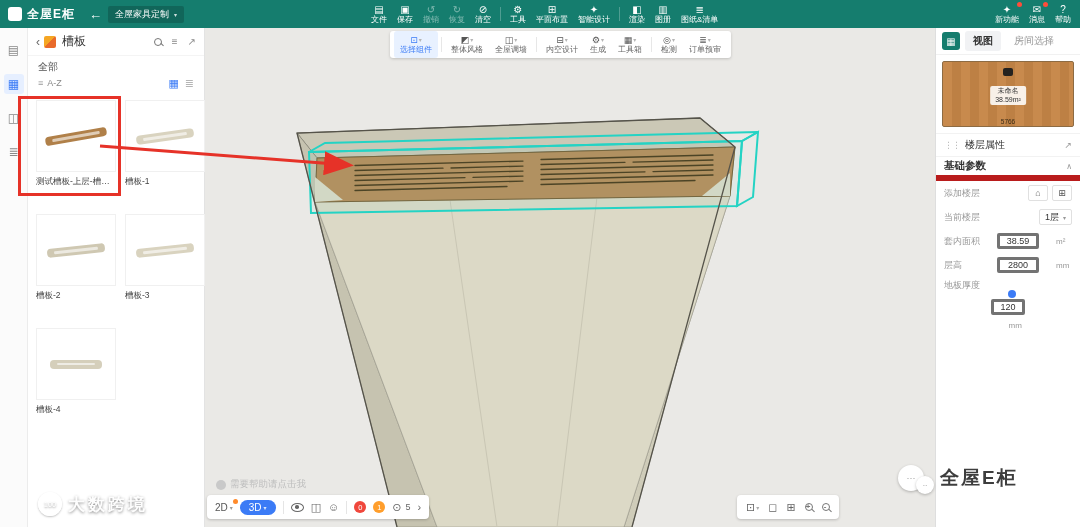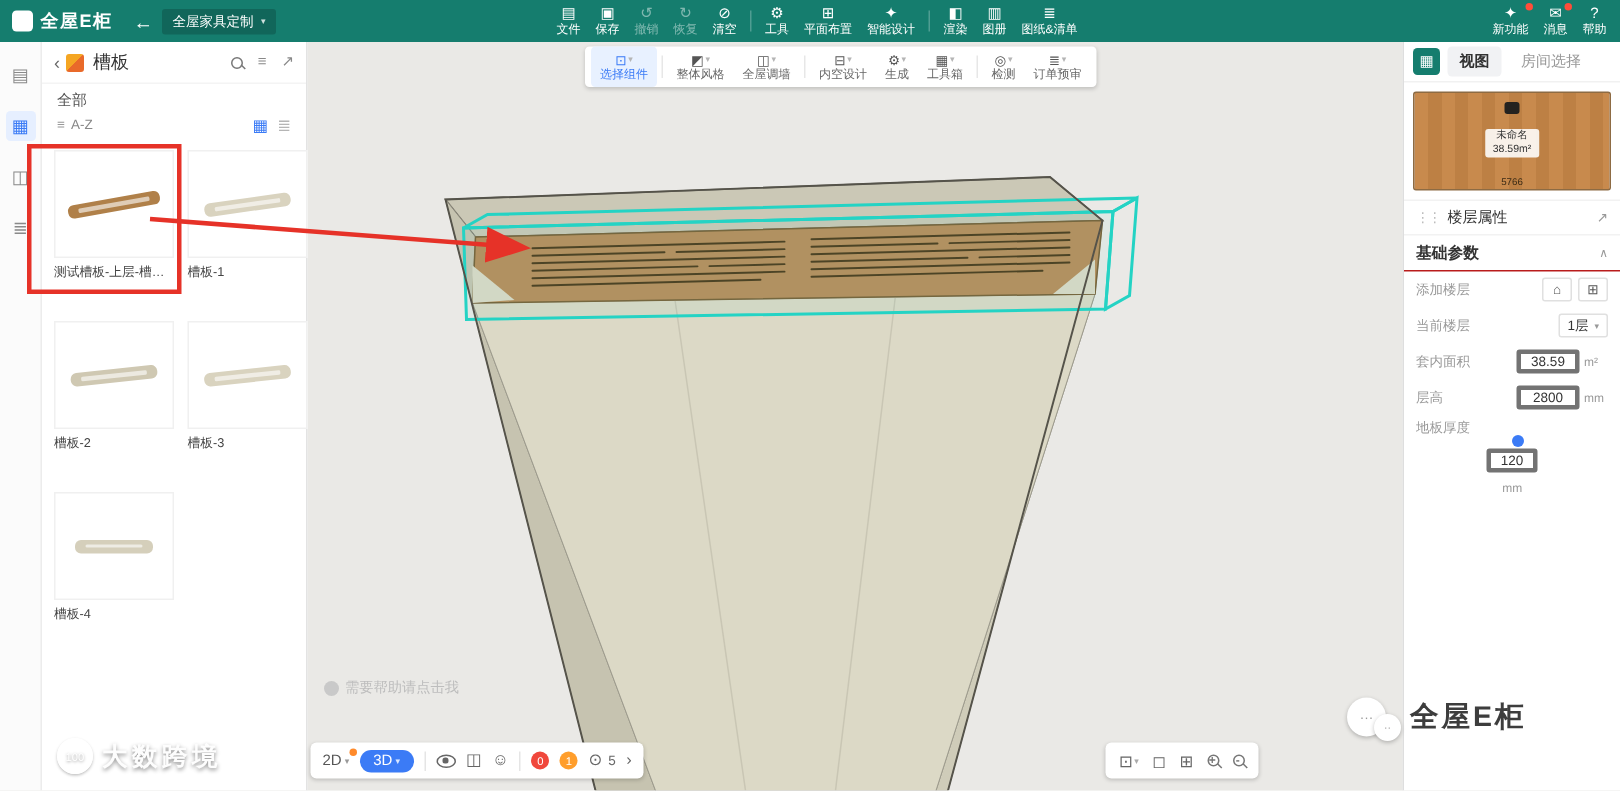--- a/index.html
+++ b/index.html
@@ -75,21 +75,21 @@
     padding:1px 6px; height:27px; cursor:pointer; color:#555; border-radius:3px; }
   .mode-ico-row { display:flex; align-items:flex-start; gap:1px; font-size:9px; line-height:10px; }
   .mode-btn .tb-lbl { color:#666; }
   .mode-btn .mini-caret { color:#b5b5b5; }
   .mode-btn.active { background:#e8f1ff; color:#3b7bf6; }
   .mode-btn.active .tb-lbl { color:#3b7bf6; }
   .mode-sep { width:1px; height:15px; background:#e7e7e7; margin:0 3px; }
 
   
   .scene { position:absolute; left:205px; top:28px; z-index:1; }
-  .help-tip { position:absolute; left:216px; top:452px; display:flex; align-items:center; gap:4px;
+  .help-tip { position:absolute; left:216px; top:478px; display:flex; align-items:center; gap:4px;
     z-index:8; cursor:pointer; }
   .help-dot { width:10px; height:10px; border-radius:50%; background:#c9c9c9; }
   .help-txt { font-size:9.5px; color:#bdbdbd; }
 
   
   .bc-bar { position:absolute; left:207px; top:495px; height:24px; background:#fff; border-radius:4px;
     box-shadow:0 1px 3px rgba(0,0,0,.2); display:flex; align-items:center; padding:0 8px; gap:7px;
     z-index:15; }
   .vm-2d { position:relative; display:flex; align-items:center; gap:2px; font-size:10px; color:#555;
     cursor:pointer; }
@@ -136,28 +136,28 @@
     background:rgba(255,255,255,.88); padding:1px 5px; border-radius:2px; text-align:center; }
   .rp-chip-name,.rp-chip-area { font-size:7px; color:#333; line-height:8.5px; white-space:nowrap; }
   .rp-thumb-dim { position:absolute; bottom:1px; left:50%; transform:translateX(-50%); font-size:6.5px;
     color:#3a2a15; }
   .rp-sec1 { display:flex; align-items:center; height:24px; padding:0 8px; gap:5px;
     border-top:1px solid #f2f2f2; border-bottom:1px solid #f2f2f2; }
   .rp-drag { color:#bbb; font-size:9px; letter-spacing:-1px; }
   .rp-sec1-lbl { font-size:10px; color:#333; flex:1; }
   .rp-sec1-ico { color:#999; font-size:9px; cursor:pointer; }
   .rp-sec2 { display:flex; align-items:center; height:24px; padding:0 8px;
-    border-bottom:1px solid #b91c1c;font-family:Liberation Serif, serif; }
+    border-bottom:6px solid #b91c1c;font-family:Liberation Serif, serif; }
   .rp-sec2-lbl { font-size:10.5px; font-weight:bold; color:#333; flex:1; }
   .rp-chevron { color:#999; font-size:8px; cursor:pointer; }
   .rp-row { display:flex; align-items:center; height:24px; padding:0 8px; }
   .rp-row-lbl { color:#999; font-size:9px; flex:1; white-space:nowrap; }
   .rp-box { border:3px solid #737373; border-radius:2px; height:16px; display:flex; align-items:center;
     justify-content:center; font-size:9px; color:#333; padding:0 4px; min-width:42px; background:#fff; }
-  .rp-unit { color:#999; font-size:8px; margin-left:3px; width:16px; }
+  .rp-unit { color:#999; font-size:8px; margin-left:17px; width:16px; }
   .rp-ico-btn { width:20px; height:16px; border:1px solid #e0e0e0; border-radius:2px; display:flex;
     align-items:center; justify-content:center; font-size:9px; color:#555; margin-left:4px;
     cursor:pointer; background:#fff; }
   .rp-select { display:flex; align-items:center; gap:4px; border:1px solid #e0e0e0; border-radius:2px;
     height:16px; font-size:9px; color:#333; padding:0 5px; cursor:pointer; background:#fff; }
   .rp-select .mini-caret { color:#999; }
   .slider-row { display:flex; align-items:center; padding:0 8px; height:20px; gap:6px;flex-direction:column; }
   .slider-track { position:relative; flex:1; height:2px; background:#e3e3e3; border-radius:1px; }
   .slider-knob { position:absolute; left:0; top:-3px; width:8px; height:8px; border-radius:50%;
     background:#3b7bf6; cursor:pointer; }

